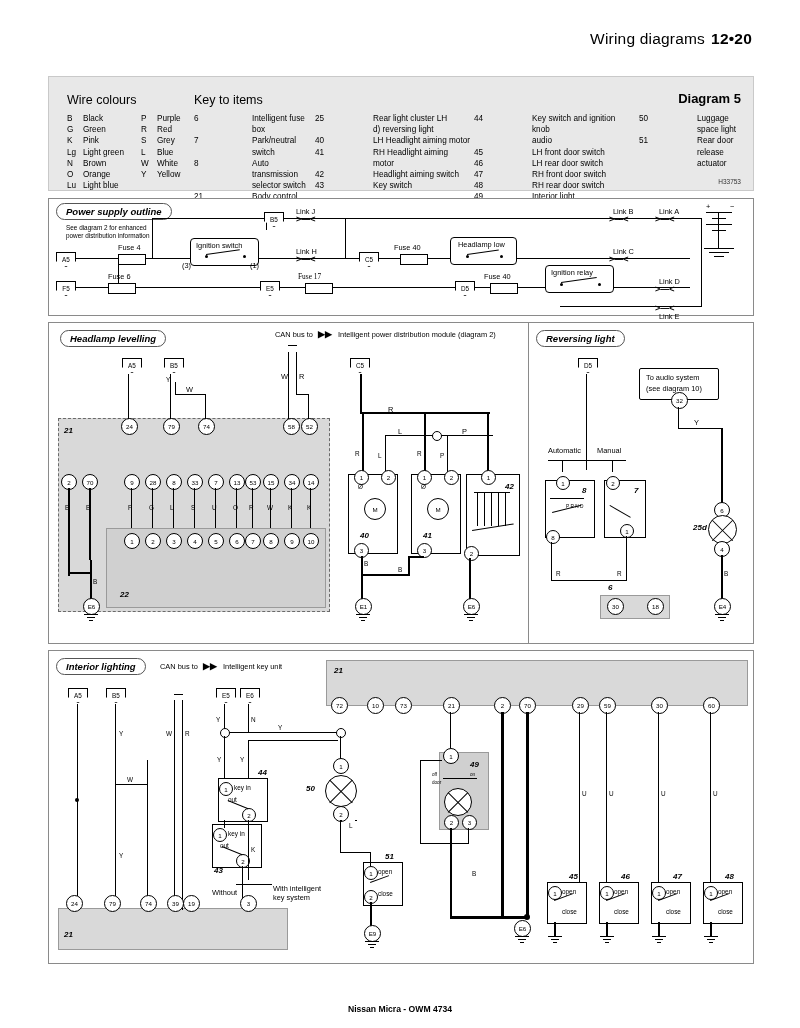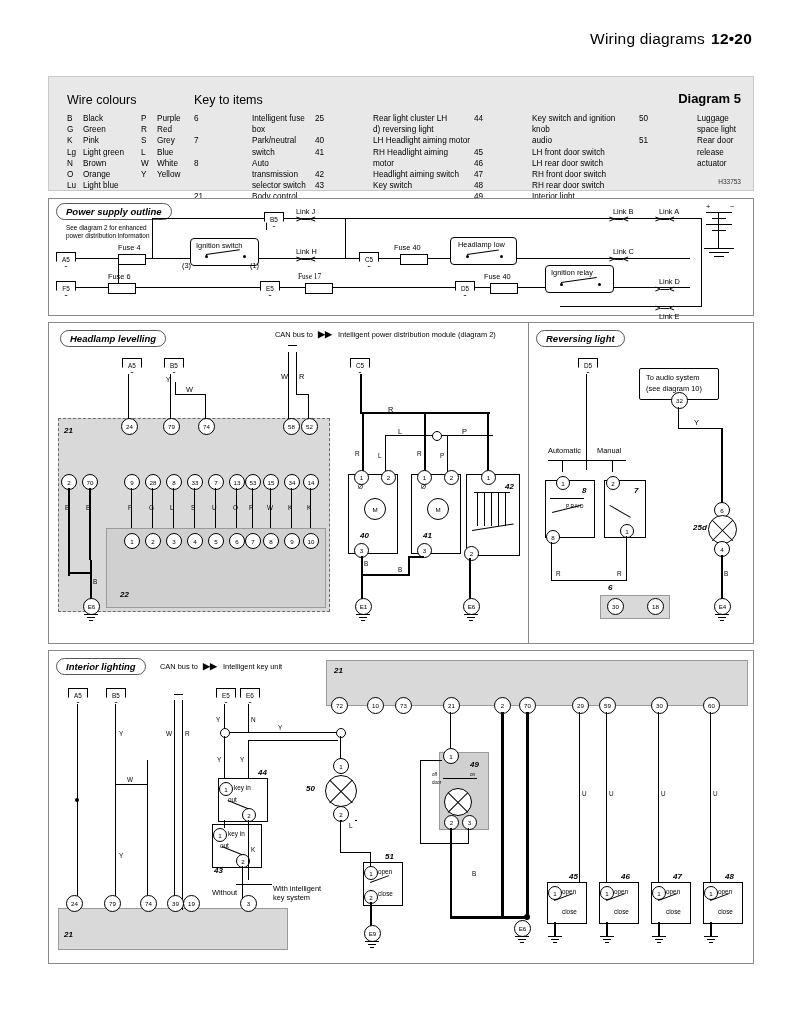--- a/index.html
+++ b/index.html
@@ -760,13 +760,14 @@
   <div class="txt small" style="left:718px;top:888px;">open</div>
   <div class="txt small" style="left:718px;top:908px;">close</div>
   <div class="ln hln" style="left:710px;top:900px;width:20px;transform:rotate(-20deg);transform-origin:0 0;"></div>
   <div class="ln vln" style="left:710px;top:922px;height:14px;width:2.2px;"></div>
   <div class="gnd" style="left:704px;top:936px;width:14px;height:8px;">
     <i style="left:0;top:0;width:14px;height:1.4px;"></i>
     <i style="left:3px;top:3px;width:8px;height:1.4px;"></i>
     <i style="left:5px;top:6px;width:4px;height:1.4px;"></i>
   </div>
 
+  <div class="footer">Nissan Micra - OWM 4734</div>
 </div>
 
 </body></html>

